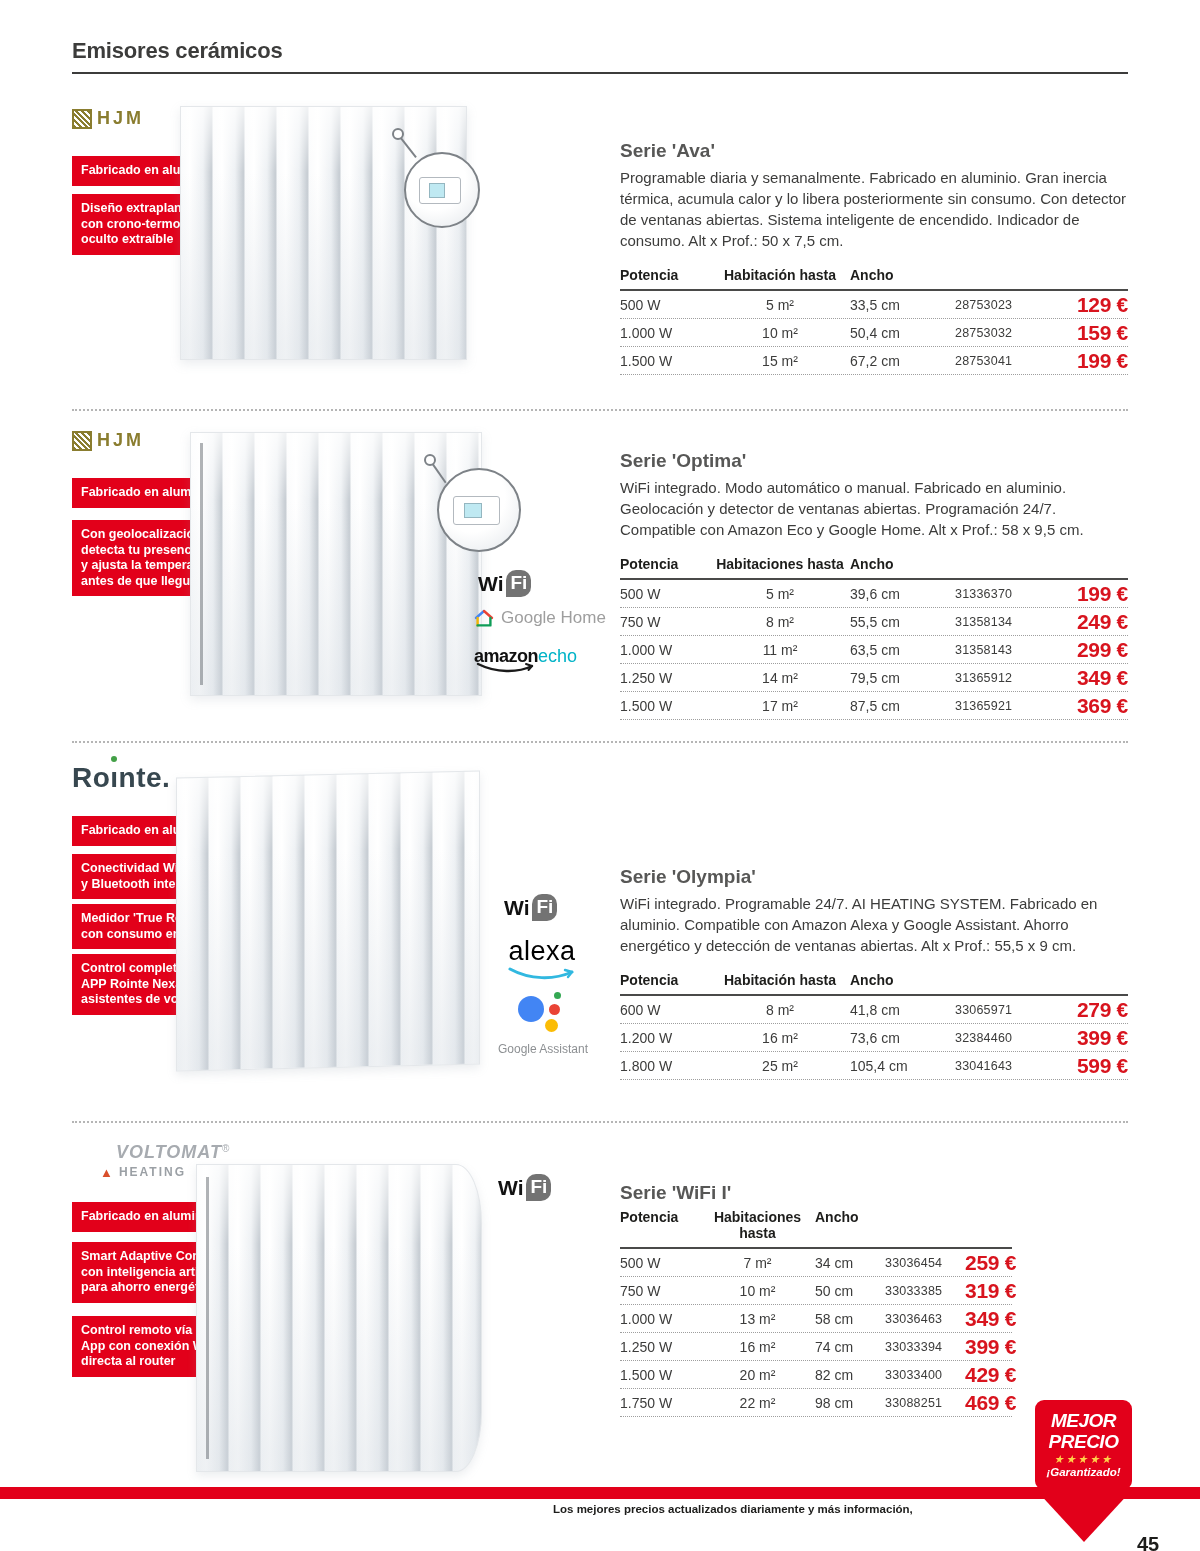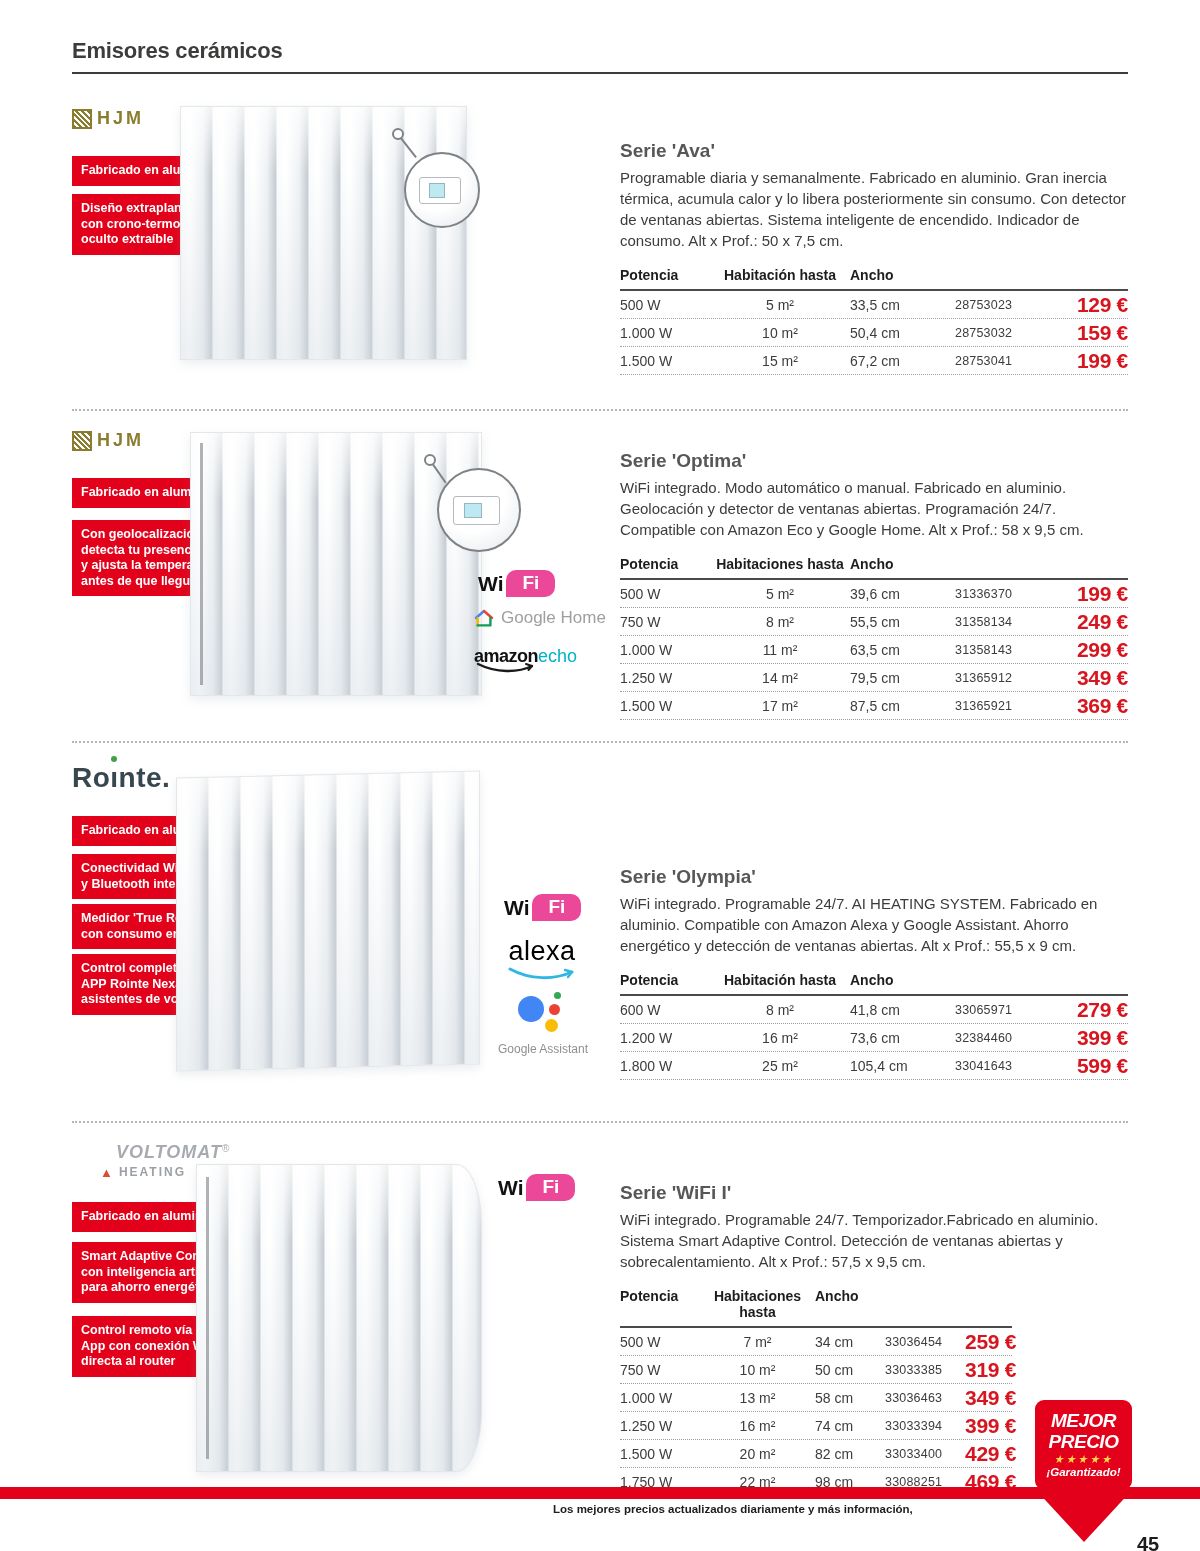--- a/index.html
+++ b/index.html
@@ -39,21 +39,21 @@
   .brand-rointe .tittle::after{content:"";position:absolute;left:1px;top:-6px;width:6px;height:6px;border-radius:50%;background:#43a047;}
   .brand-volt{position:absolute;color:#a7abb0;}
   .volt-word{font-size:18px;font-weight:800;font-style:italic;letter-spacing:1px;margin-left:44px;}
   .volt-r{font-size:10px;vertical-align:super;}
   .volt-line2{display:flex;align-items:center;gap:4px;margin-top:2px;margin-left:28px;
               font-size:12px;letter-spacing:2px;color:#9ba0a5;font-weight:600;}
   .volt-tri{color:#d94f2b;font-size:13px;line-height:13px;}
   
   .wifi{position:absolute;display:flex;align-items:center;gap:3px;font-weight:900;}
   .wifi .wi{font-size:21px;color:#111;}
-  .wifi .fi{font-size:19px;background:#ec4899;color:#fff;padding:2px 16px 3px;border-radius:10px 10px 10px 0;}
+  .wifi .fi{font-size:19px;background:#737373;color:#fff;padding:2px 4px 3px;border-radius:10px 10px 10px 0;}
   
   .ghome{position:absolute;display:flex;align-items:center;gap:7px;font-size:17px;color:#9e9e9e;}
   
   .aecho{position:absolute;display:flex;align-items:baseline;}
   .aecho .amz{position:relative;font-size:18px;font-weight:800;color:#111;letter-spacing:-.5px;}
   .aecho .amz svg{position:absolute;left:2px;bottom:-7px;}
   .aecho .echo{font-size:18px;color:#00b3c7;}
   
   .alexa{position:absolute;text-align:center;color:#000000;}
   .alexa .aword{font-size:27px;letter-spacing:.5px;}
@@ -345,21 +345,20 @@
 
     <div class="radiator slot curved" style="left:196px;top:26px;width:284px;height:306px;"></div>
 
     <div class="wifi" style="left:498px;top:36px;">
       <span class="wi">Wi</span>
       <span class="fi">Fi</span>
     </div>
 
     <div class="rc" style="top:44px;">
       <h2>Serie 'WiFi I'</h2>
-      <p>WiFi integrado. Programable 24/7. Temporizador.Fabricado en aluminio. Sistema Smart Adaptive Control. Detección de ventanas abiertas y sobrecalentamiento. Alt x Prof.: 57,5 x 9,5 cm.</p>
       <div class="ptable narrow">
         <div class="thead">
           <span>Potencia</span>
           <span class="c2">Habitaciones hasta</span>
           <span>Ancho</span>
           <span></span>
             <span></span>
         </div>
         <div class="trow">
           <span>500 W</span>

